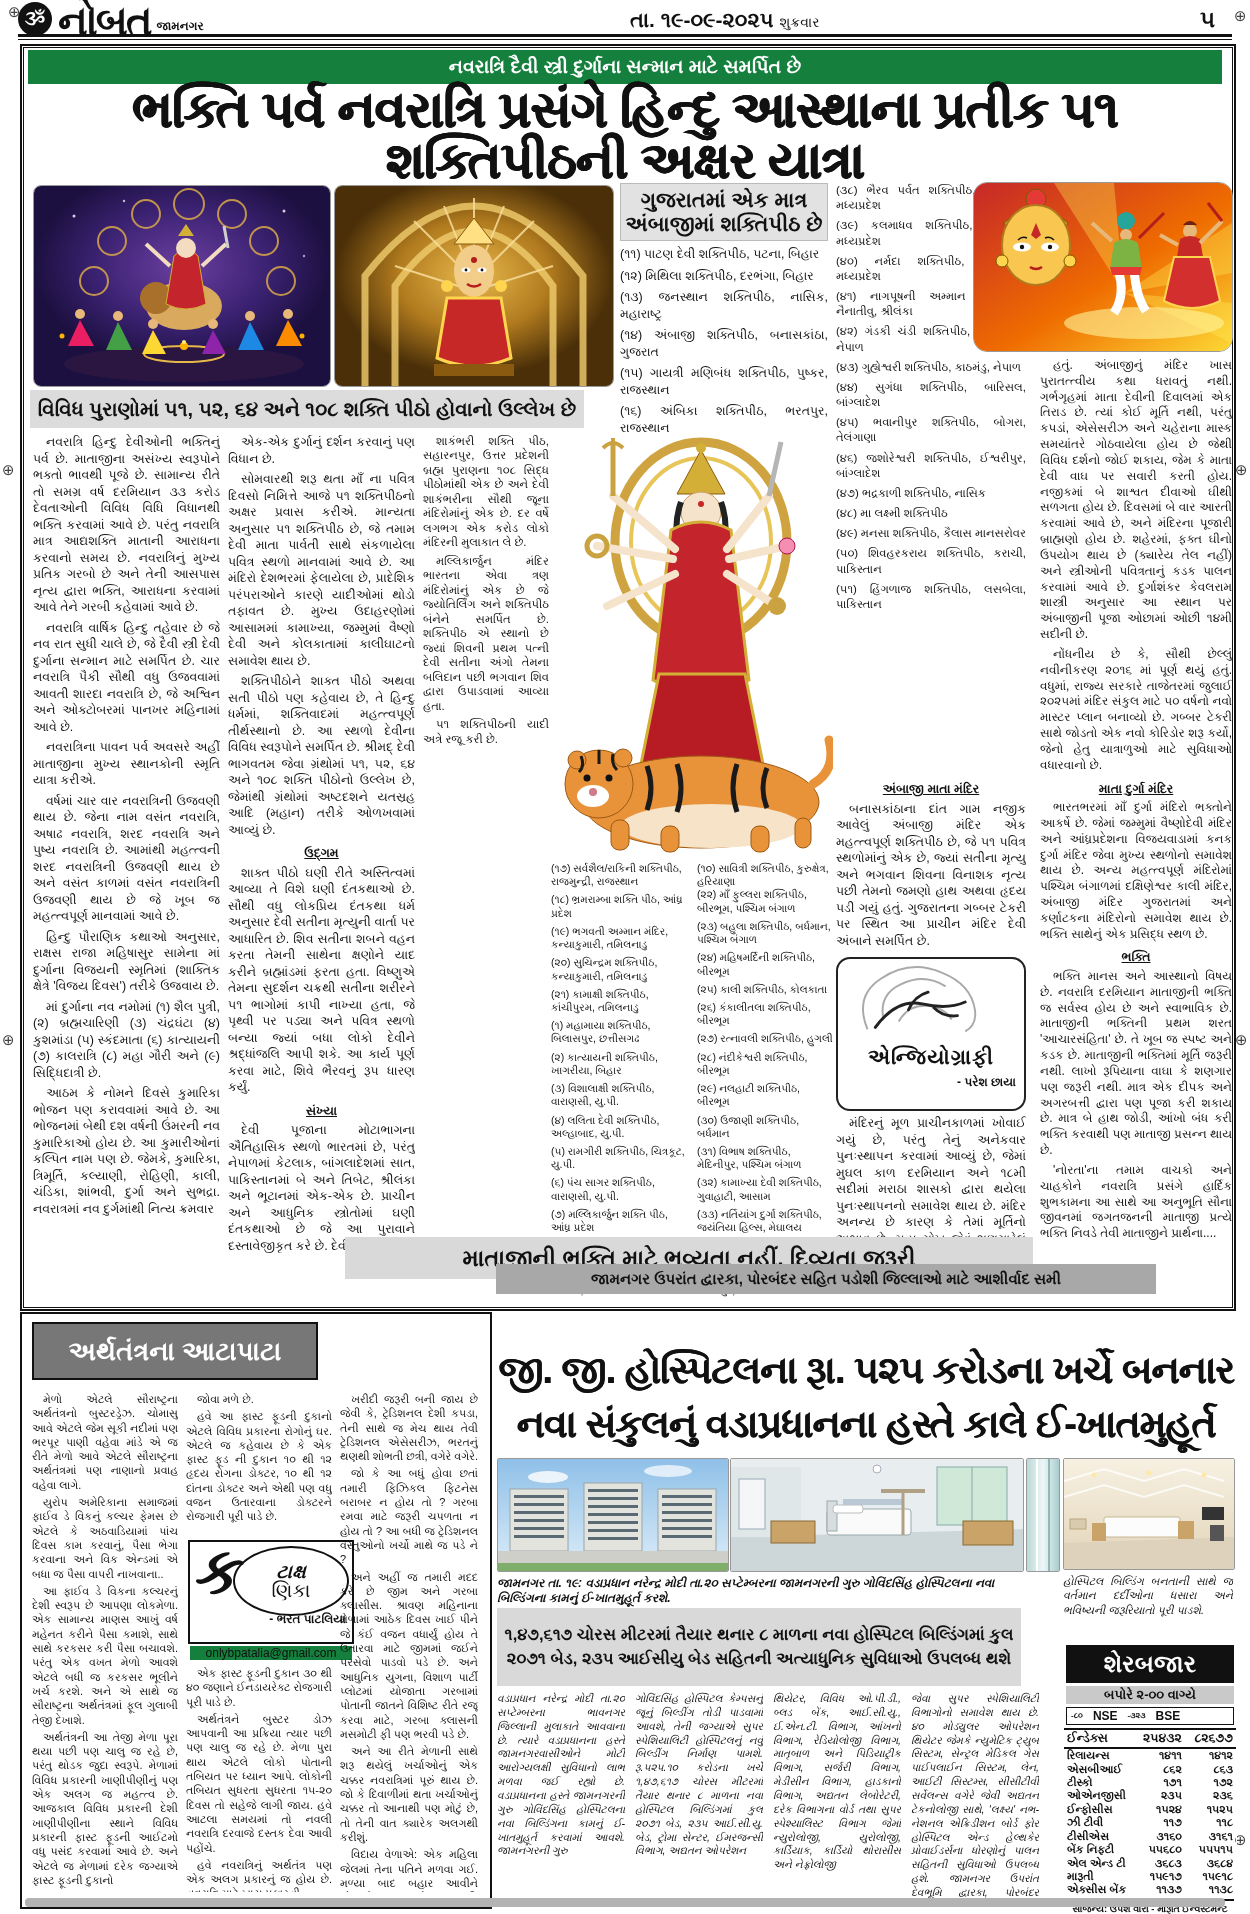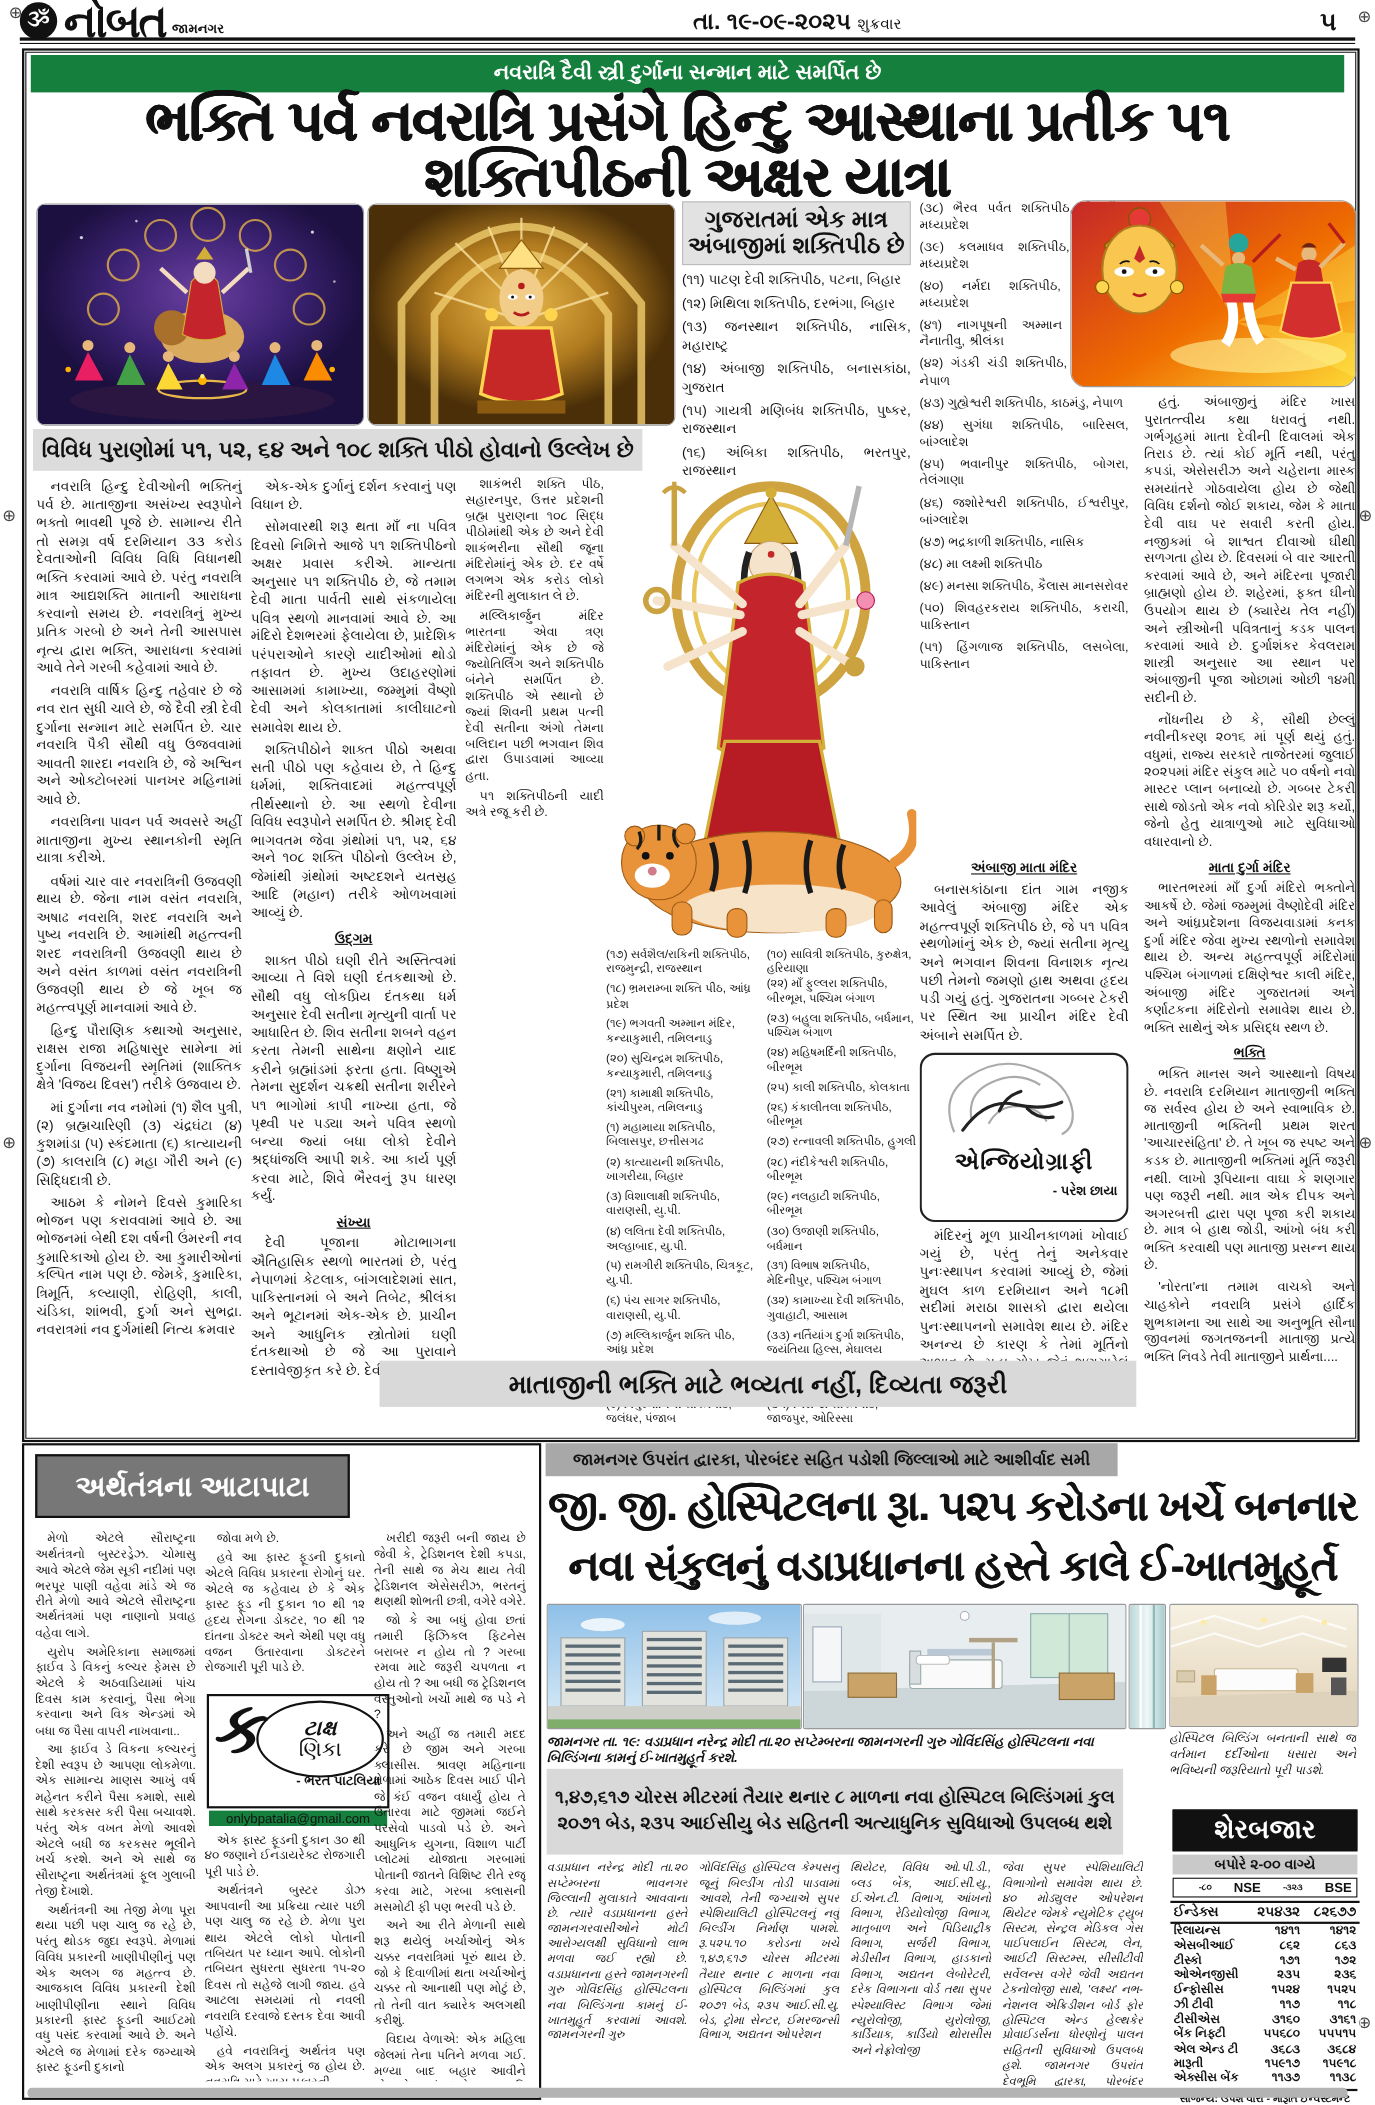--- a/index.html
+++ b/index.html
@@ -40,31 +40,31 @@
   .ecocol{font-size:11px;line-height:1.3;text-align:justify;overflow:hidden;}
   .ecocol p{margin:0 0 3px 0;text-indent:11px;}
   .kanika{left:188px;top:1540px;width:162px;height:100px;border:2px solid #111;background:#fff;}
   .kanika .big{position:absolute;left:2px;top:-8px;font-size:64px;font-weight:900;font-style:italic;}
   .kanika .oval{position:absolute;right:3px;top:4px;width:112px;height:66px;border:2px solid #111;border-radius:50%;display:flex;flex-direction:column;align-items:center;justify-content:center;line-height:1;}
   .kanika .o1{font-size:19px;font-weight:900;font-style:italic;}
   .kanika .o2{font-size:19px;font-weight:400;}
   .kanika .au{position:absolute;right:6px;top:70px;font-size:12px;font-weight:bold;}
   .kanika .em{position:absolute;left:0;right:0;bottom:-18px;text-align:center;font-size:12px;background:#15803d;}
   
-  .eyebrow{left:496px;top:1312px;width:520px;height:30px;background:#a8a8a8;font-size:15px;font-weight:bold;display:flex;align-items:center;justify-content:center;}
+  .eyebrow{left:496px;top:1264px;width:660px;height:30px;background:#a8a8a8;font-size:15px;font-weight:bold;display:flex;align-items:center;justify-content:center;}
   .hheadline{left:496px;top:1344px;width:740px;text-align:center;font-size:38px;font-weight:900;line-height:1.42;letter-spacing:-1px;text-shadow:.5px 0 #111;}
   .hcaption{left:497px;top:1576px;width:524px;font-size:12px;font-style:italic;font-weight:bold;line-height:1.25;}
   .hsub{left:497px;top:1608px;width:524px;height:78px;background:#d9d9d9;font-size:16.5px;font-weight:bold;text-align:center;display:flex;align-items:center;justify-content:center;line-height:1.45;}
   .hcol{font-size:10.5px;line-height:1.32;text-align:justify;font-style:italic;overflow:hidden;}
   .sidenote{font-size:11px;line-height:1.3;font-style:italic;text-align:justify;overflow:hidden;}
   
   .stock{left:1063px;top:1644px;width:172px;height:262px;border:1px solid #fff;}
   .stock .tbox{border:3px solid #111;background:#111;color:#fff;font-size:24px;font-weight:900;text-align:center;padding:2px 0;margin:0 2px;}
   .stock .time{background:#c9c9c9;font-size:13px;font-weight:bold;text-align:center;margin:3px 2px 0;padding:1px 0;}
-  .stock .nb{border:1px solid #111;font-size:12px;font-weight:bold;display:flex;justify-content:flex-end;gap:20px;padding:1px 4px;margin:3px 2px;}
+  .stock .nb{border:1px solid #111;font-size:12px;font-weight:bold;display:flex;gap:10px;padding:1px 4px;margin:3px 2px;}
   .stock .nb .sm{font-size:8px;align-self:center;}
   .srow{display:flex;font-size:11px;font-weight:bold;line-height:1.22;padding:0 3px;}
   .srow span:nth-child(1){flex:1.25;text-align:left;}
   .srow span:nth-child(2){flex:1;text-align:right;}
   .srow span:nth-child(3){flex:1;text-align:right;}
   .idx{border-top:2px solid #111;border-bottom:2px solid #111;font-size:12.5px !important;padding:1px 3px !important;}
   .court{border-top:2px solid #111;border-bottom:2px solid #111;font-size:9.5px;font-weight:bold;text-align:center;padding:2px 0;margin:2px 2px 0;}
   .botstrip{left:25px;top:1898px;width:1200px;height:9px;background:#b3b3b3;border-radius:4px;}
   svg{display:block;}
 </style>

